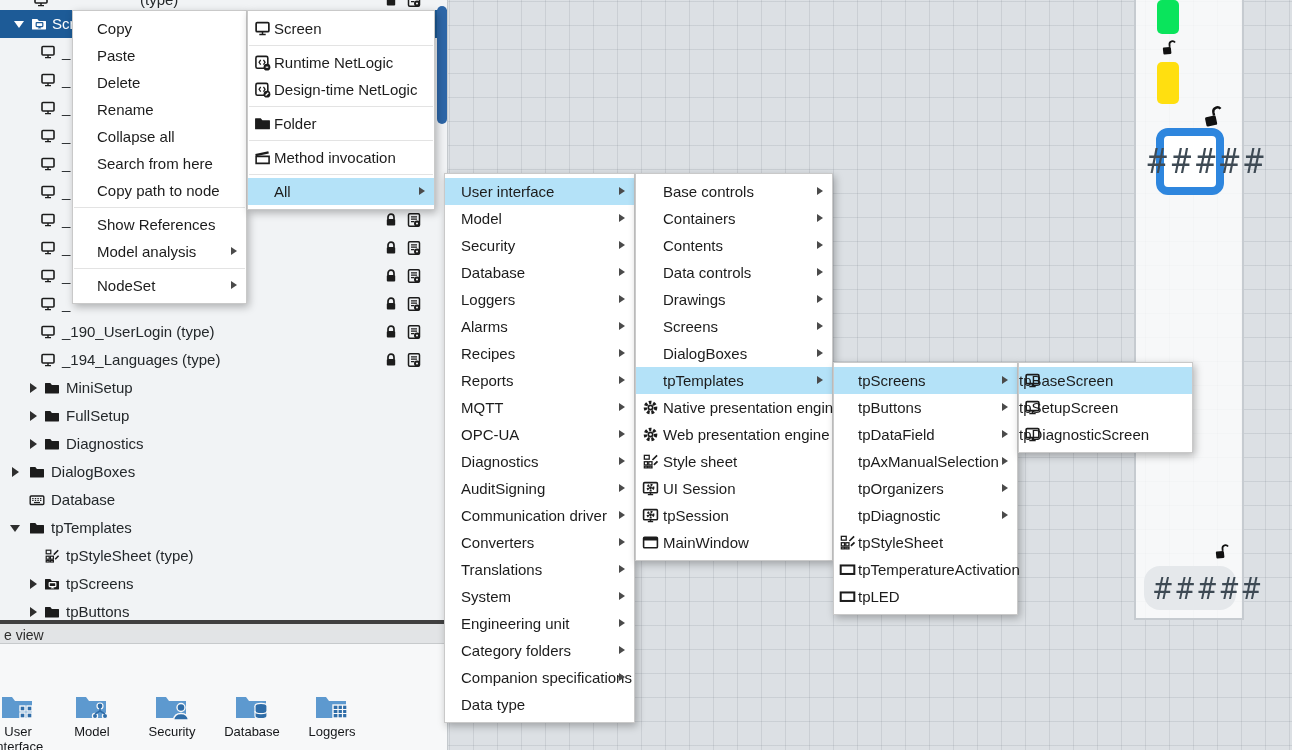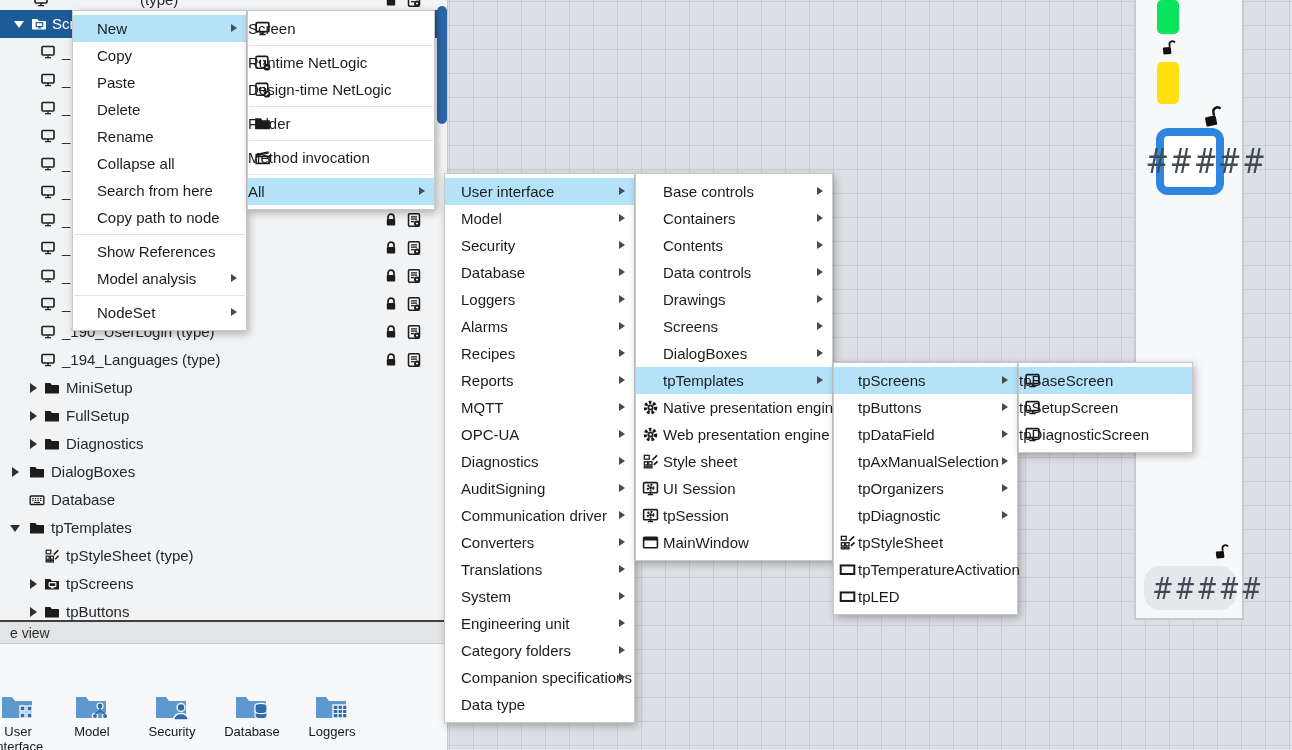--- a/index.html
+++ b/index.html
@@ -26,43 +26,43 @@
   .tlbl{position:absolute;top:5px;font-size:15px;color:#24282b;white-space:nowrap}
   .selrow{background:#1d5b97}
   .selrow .tlbl{color:#fff}
   .tri-r{position:absolute;top:9px;width:0;height:0;border-left:7px solid #2e2e2e;
          border-top:5px solid transparent;border-bottom:5px solid transparent}
   .tri-d{position:absolute;top:11px;width:0;height:0;border-top:7px solid #2e2e2e;
          border-left:5px solid transparent;border-right:5px solid transparent}
   .tri-d.white{border-top-color:#fff}
   .blue{color:#64a0d8}
   .treefoot{position:absolute;left:0;top:620px;width:448px;height:24px;background:#e2e4e6;
-    border-top:2px solid #404040;border-bottom:1px solid #c7cacc;box-sizing:border-box;
-    font-size:14px;color:#2e2e2e;line-height:22px;padding-left:10px}
+    border-top:4px solid #404040;border-bottom:1px solid #c7cacc;box-sizing:border-box;
+    font-size:14px;color:#2e2e2e;line-height:22px;padding-left:4px}
   .vscroll{position:absolute;left:437px;top:6px;width:10px;height:118px;background:#2d66a7;
     border-radius:5px;z-index:4}
   .toolpanel{position:absolute;left:0;top:644px;width:448px;height:106px;background:#f7f8f9}
   .tbitem{position:absolute;top:48px;width:70px;text-align:center}
   .tbitem svg{display:block;margin:0 auto}
   .tblbl{font-size:13px;color:#15171a;margin-top:2px;line-height:15px}
 
   
   .menu{position:absolute;background:#fff;border:1px solid #c9c9c9;box-sizing:border-box;
     box-shadow:2px 3px 8px rgba(0,0,0,.28);padding:4px 0;}
   .mi{position:relative;height:27px;line-height:27px;font-size:15px;color:#1c1c1c;
       white-space:nowrap;padding-right:20px}
   .mi.hl{background:#b4e2f8}
   .msep{margin:3px 1px;border-top:1px solid #e3e3e3;height:0}
   .arr{position:absolute;right:9px;top:9px;width:0;height:0;border-left:6px solid #4a4a4a;
        border-top:4.5px solid transparent;border-bottom:4.5px solid transparent}
   .mic{position:absolute;top:5px;width:17px;height:17px;color:#1c1c1c}
   #m1{left:72px;top:10px;width:175px;z-index:10}
   #m1 .mi{padding-left:24px}
   #m2{left:247px;top:10px;width:188px;z-index:11}
-  #m2 .mi{}  #m2 .mic{left:6px}
+  #m2 .mi{padding-left:26px}  #m2 .mic{left:6px}
   #m3{left:444px;top:173px;width:191px;z-index:12}
   #m3 .mi{padding-left:16px}
   #m4{left:635px;top:173px;width:198px;z-index:13}
   #m4 .mi{padding-left:27px}  #m4 .mic{left:6px}
   #m5{left:833px;top:362px;width:185px;z-index:14}
   #m5 .mi{padding-left:24px}  #m5 .mic{left:5px}
   #m6{left:1018px;top:362px;width:175px;z-index:15}
   #m6 .mi{}  #m6 .mic{left:5px}
 </style>
 </head>
@@ -455,21 +455,20 @@
         <path d="M19 17.5h14M19 21.5h14M24 13v13M28.5 13v13" stroke="#f7f8f9" stroke-width="1.2" fill="none"></path>
       </svg>
       <div class="tblbl">Loggers</div>
     </div>
   </div>
 </div>
 
 <div class="vscroll"></div>
 
 <div class="menu" id="m1">
-  <div class="mi hl"><span>New</span><span class="arr"></span></div>
   <div class="mi"><span>Copy</span></div>
   <div class="mi"><span>Paste</span></div>
   <div class="mi"><span>Delete</span></div>
   <div class="mi"><span>Rename</span></div>
   <div class="mi"><span>Collapse all</span></div>
   <div class="mi"><span>Search from here</span></div>
   <div class="mi"><span>Copy path to node</span></div>
   <div class="msep"></div>
   <div class="mi"><span>Show References</span></div>
   <div class="mi"><span>Model analysis</span><span class="arr"></span></div>

